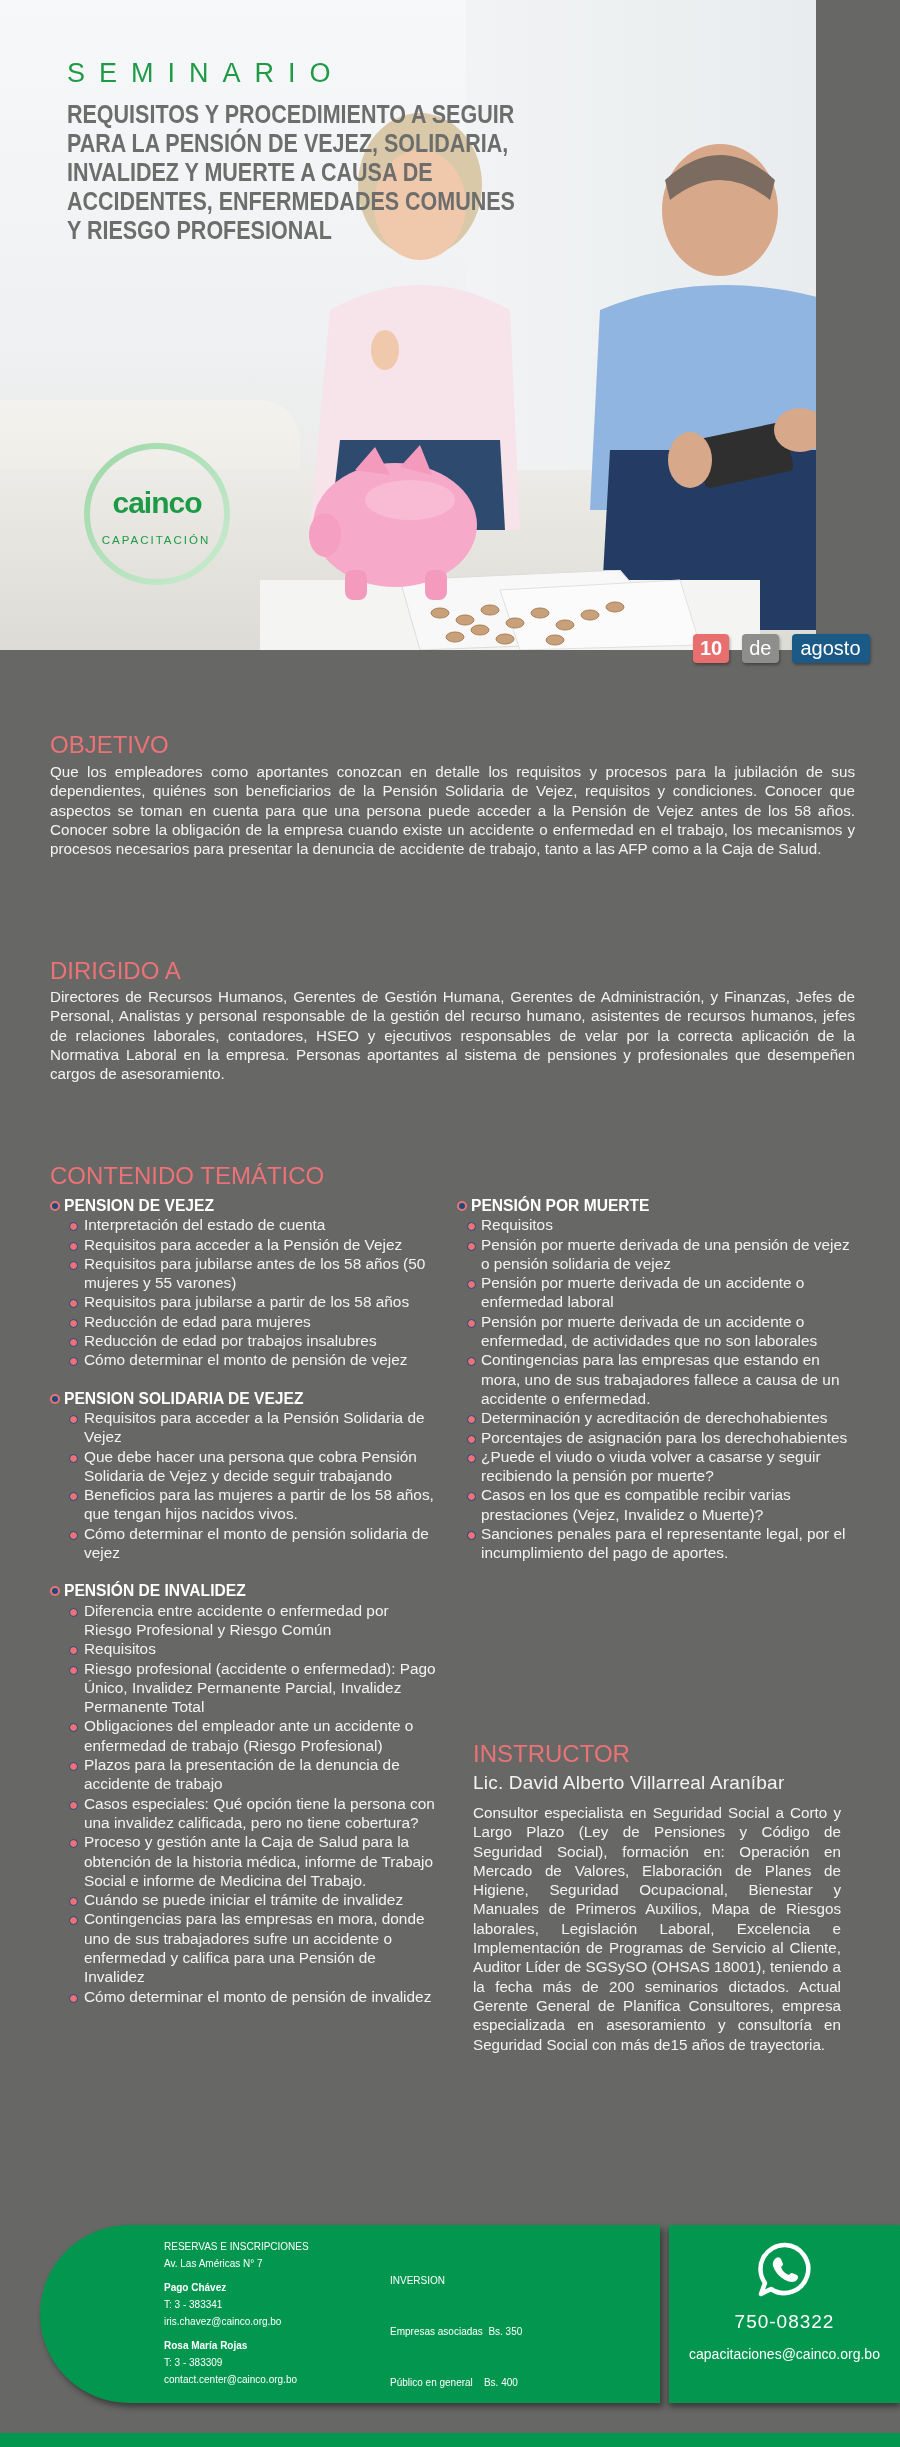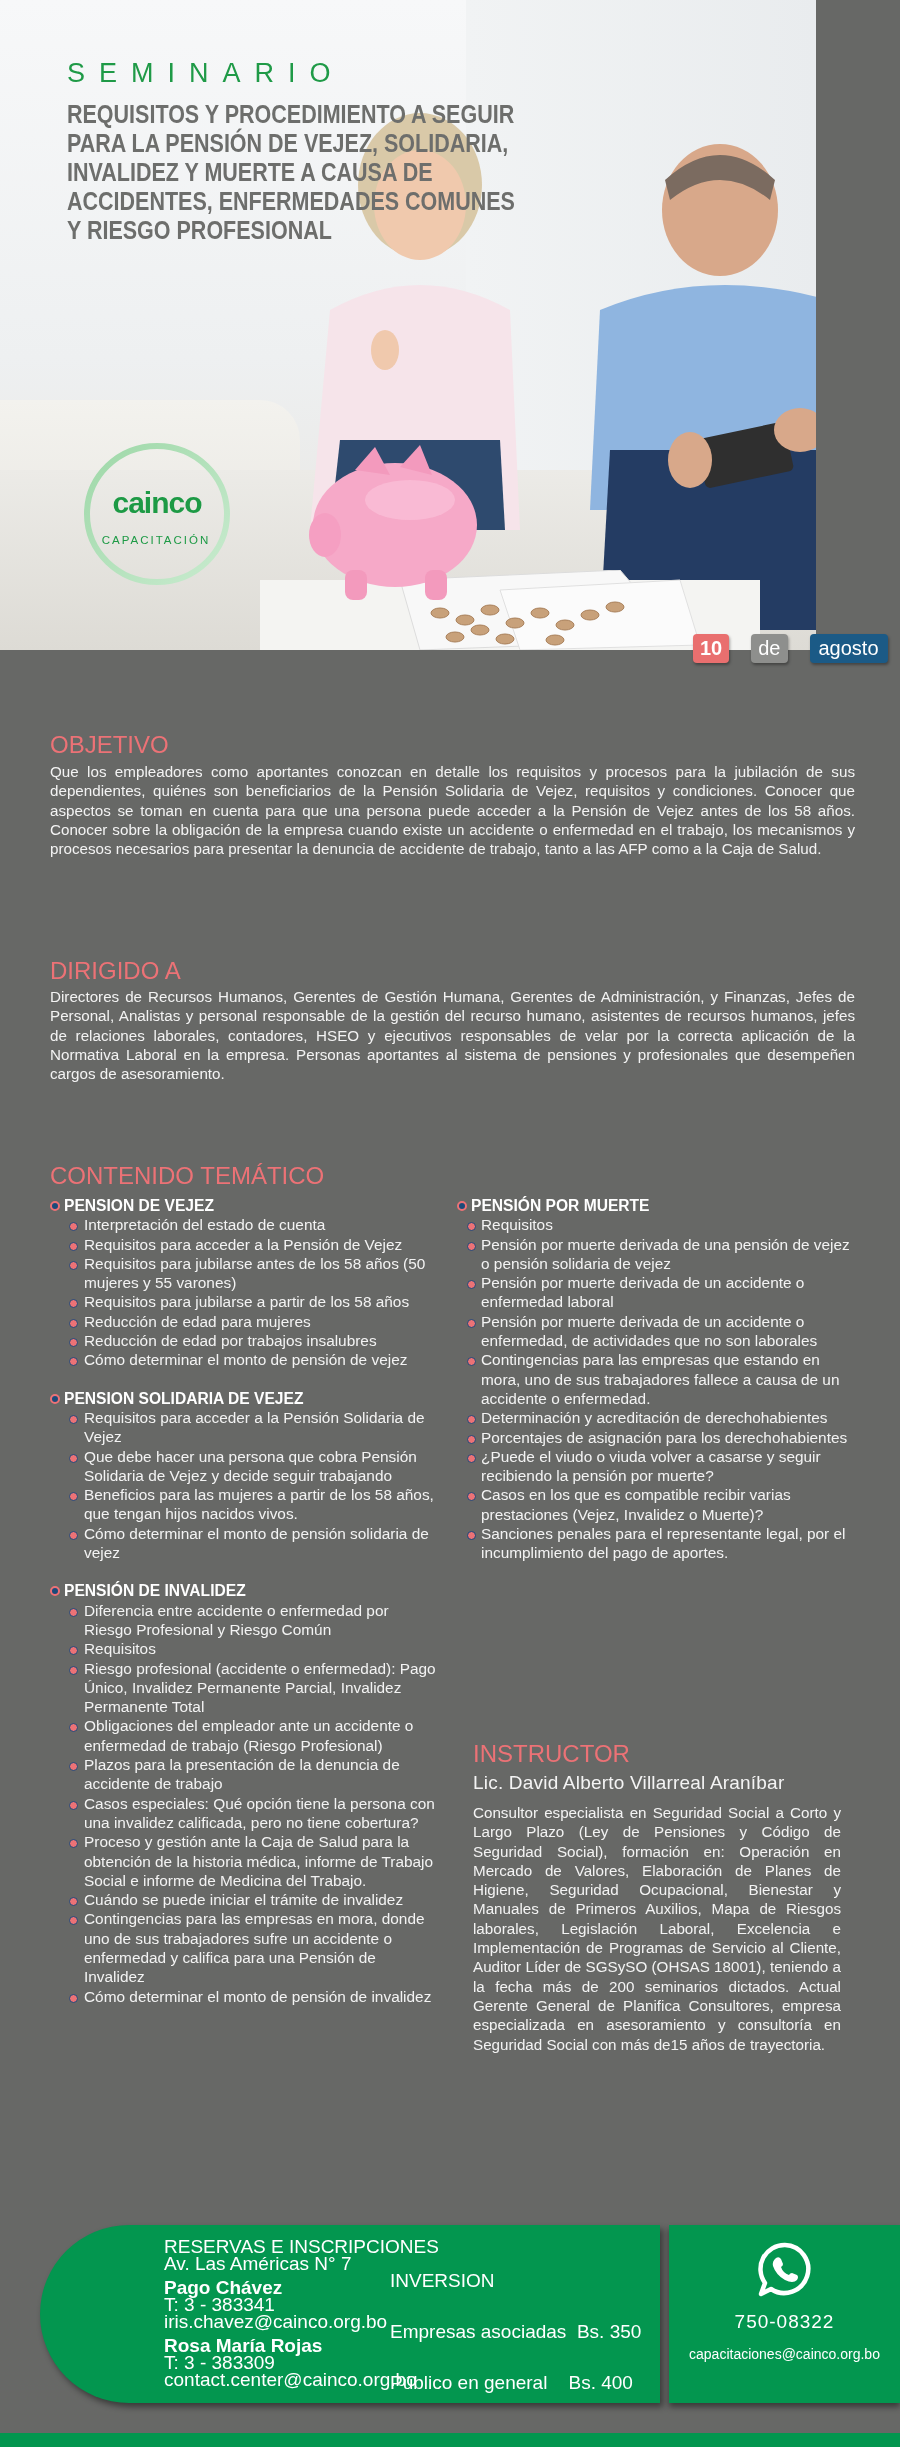--- a/index.html
+++ b/index.html
@@ -21,21 +21,21 @@
 
   .seminario { position: absolute; left: 67px; top: 58px; color: #1f9a47; font-size: 27px; letter-spacing: 14px; font-family: "Liberation Sans", sans-serif; }
   .hero-title { position: absolute; left: 67px; top: 100px; width: 400px; color: #6d6e6c; font-family: "Liberation Sans Narrow", "Liberation Sans", sans-serif;
                 font-weight: bold; font-size: 25px; line-height: 29px; transform: scaleX(0.86); transform-origin: left top; white-space: nowrap; }
   .hero-title div { letter-spacing: 0px; }
 
   .logo { position: absolute; left: 72px; top: 440px; width: 165px; height: 145px; }
   .logo-text { position: absolute; left: 5px; top: 46px; width: 160px; text-align: center; color: #1d9a45; font-weight: bold; font-size: 30px; letter-spacing: -1px; font-family: "Liberation Sans", sans-serif; }
   .logo-sub { position: absolute; left: 0; top: 94px; width: 168px; text-align: center; color: #1d9a45; font-size: 11.5px; letter-spacing: 2px; }
 
-  .date-badge { position: absolute; left: 693px; top: 634px; height: 29px; display: flex; gap: 22px; z-index: 3; }
+  .date-badge { position: absolute; left: 693px; top: 634px; height: 29px; display: flex; gap: 13px; z-index: 3; }
   .date-badge span { display: inline-block; height: 29px; line-height: 29px; color: #fff; font-size: 20px; padding: 0 7px; border-radius: 4px; box-shadow: 1px 2px 3px rgba(0,0,0,.35); }
   .date-day { background: #e96f6f; font-weight: bold; }
   .date-de { background: #8e8f8d; }
   .date-month { background: #1b5a86; padding: 0 9px !important; }
 
   
   .section-title { position: absolute; color: #ec7276; font-size: 24px; letter-spacing: 0px; font-family: "Liberation Sans Narrow", "Liberation Sans", sans-serif; }
   .para { position: absolute; left: 50px; width: 805px; font-size: 15.2px; line-height: 19.3px; color: #f3f3f3; text-align: justify; font-family: "Liberation Sans Narrow", "Liberation Sans", sans-serif; }
 
   
@@ -47,21 +47,21 @@
   .item .dot { position: absolute; left: 19px; top: 7px; width: 7px; height: 7px; border-radius: 50%; background: #ec7276; border: 1.5px solid #1b4a7a; box-sizing: content-box; }
 
   .instructor-name { position: absolute; left: 473px; top: 1772px; font-size: 19px; color: #f4f4f4; letter-spacing: 0.2px; }
   .instructor-bio { position: absolute; left: 473px; top: 1803px; width: 368px; font-size: 15.2px; line-height: 19.3px; color: #f3f3f3; text-align: justify; }
 
   
   .footer-left { position: absolute; left: 40px; top: 2225px; width: 620px; height: 178px; background: #03964f;
                  border-radius: 95px 0 0 95px; box-shadow: 3px 4px 6px rgba(0,0,0,.45); }
   .footer-right { position: absolute; left: 669px; top: 2225px; width: 231px; height: 178px; background: #03964f; box-shadow: 0 4px 6px rgba(0,0,0,.45); }
   .bottom-band { position: absolute; left: 0; top: 2433px; width: 900px; height: 14px; background: #03964f; }
-  .fcol { position: absolute; font-size: 19px; line-height: 17px; color: #fff; font-family: "Liberation Sans Narrow", "Liberation Sans", sans-serif; }
+  .fcol { position: absolute; font-size: 10px; line-height: 17px; color: #fff; font-family: "Liberation Sans Narrow", "Liberation Sans", sans-serif; }
   .fcol .b { font-weight: bold; }
   .fcol .gap { height: 7px; }
   .wa-icon { position: absolute; left: 755px; top: 2240px; width: 60px; height: 60px; }
   .wa-phone { position: absolute; left: 669px; top: 2311px; width: 231px; text-align: center; font-size: 19px; color: #fff; letter-spacing: 1px; }
   .wa-mail { position: absolute; left: 669px; top: 2346px; width: 231px; text-align: center; font-size: 14px; color: #fff; }
 </style>
 </head>
 <body>
 
 <div class="hero">

